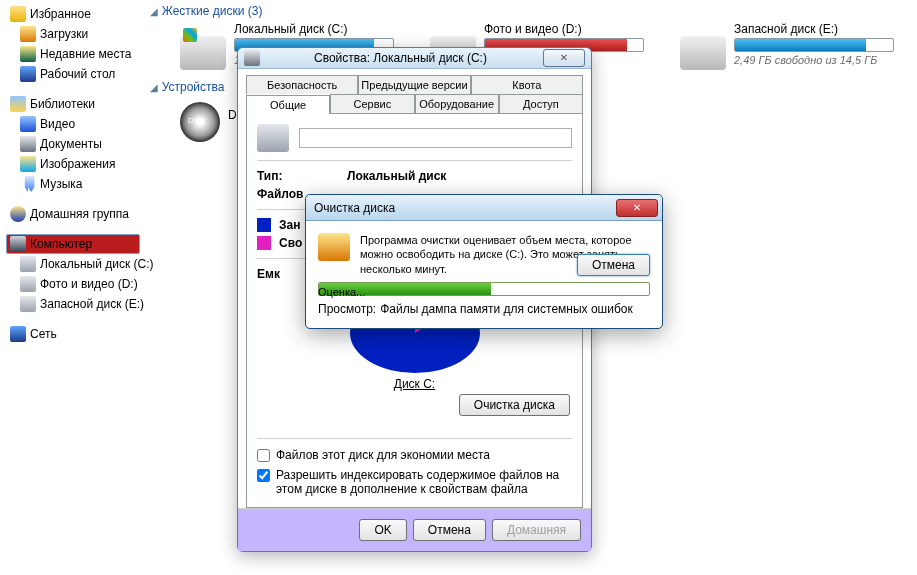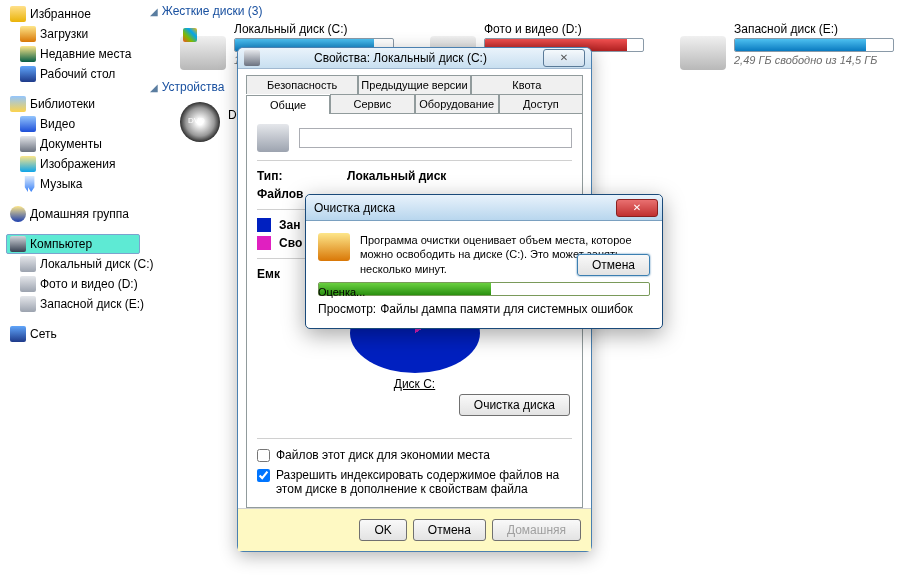--- a/index.html
+++ b/index.html
@@ -1,20 +1,20 @@
 <!DOCTYPE html>
 <html><head>
 <meta charset="utf-8">
 <style>
 * { box-sizing: border-box; margin: 0; padding: 0; font-family: "Segoe UI", Tahoma, sans-serif; font-size: 12px; }
 body { background: #fff; width: 917px; height: 575px; overflow: hidden; position: relative; }
 
 .sidebar { position: absolute; left: 0; top: 0; width: 140px; padding: 4px 0 0 6px; }
 .nav-item { display: flex; align-items: center; gap: 4px; padding: 2px 4px; cursor: pointer; white-space: nowrap; }
-.nav-item.selected { background: #5eead4; border: 1px solid #7da2ce; border-radius: 2px; padding: 1px 3px; }
+.nav-item.selected { background: #b91c1c; border: 1px solid #7da2ce; border-radius: 2px; padding: 1px 3px; }
 .nav-sub { padding-left: 14px; }
 .nav-spacer { height: 10px; }
 .ic { width: 16px; height: 16px; display: inline-block; flex-shrink: 0; border-radius: 2px; }
 .ic-star { background: linear-gradient(#ffe08a,#eab308); }
 .ic-dl { background: linear-gradient(#fde68a,#d97706); }
 .ic-recent { background: linear-gradient(#fde68a,#065f46); }
 .ic-desk { background: linear-gradient(#60a5fa,#1e3a8a); }
 .ic-lib { background: linear-gradient(#93c5fd,#fcd34d); }
 .ic-vid { background: linear-gradient(#93c5fd,#1d4ed8); }
 .ic-doc { background: linear-gradient(#e5e7eb,#6b7280); }
@@ -70,21 +70,21 @@
 .cleanup-btn { position: absolute; right: 12px; top: 280px; }
 
 .btn { border: 1px solid #707070; border-radius: 3px; background: linear-gradient(#f9f9f9,#e3e3e3); padding: 3px 14px; cursor: pointer; font-size: 12px; }
 .btn.default { border-color: #3c7fb1; box-shadow: 0 0 2px #3c7fb1; }
 .btn:disabled { color: #a0a0a0; }
 
 .checks { position: absolute; bottom: 8px; left: 10px; right: 10px; }
 .check-row { display: flex; align-items: flex-start; gap: 6px; padding: 3px 0; font-size: 11px; }
 .check-row input { margin-top: 1px; }
 
-.dlg-buttons { padding: 10px; display: flex; justify-content: flex-end; gap: 6px; border-top: 1px solid #d0d0d0; background: #fef9c3; }
+.dlg-buttons { padding: 10px; display: flex; justify-content: flex-end; gap: 6px; border-top: 1px solid #d0d0d0; background: #c4b5fd; }
 
 
 .dlg-clean { position: absolute; left: 305px; top: 194px; width: 358px; border: 1px solid #1a4a7a; border-radius: 5px; background: #fff; box-shadow: 0 6px 22px rgba(0,0,0,0.35); z-index: 10; }
 .dlg-clean .title2 { height: 26px; background: linear-gradient(#e8f2fb,#b8d6ee); display: flex; align-items: center; padding: 0 4px 0 8px; border-radius: 5px 5px 0 0; border-bottom: 1px solid #7aa0c0; }
 .close-red { width: 42px; height: 18px; background: linear-gradient(#e97070,#c03030); border: 1px solid #882020; border-radius: 3px; text-align: center; color: #fff; font-size: 10px; line-height: 16px; cursor: pointer; }
 .title2-text { flex: 1; }
 .clean-body { padding: 12px; }
 .clean-msg-row { display: flex; gap: 10px; }
 .clean-icon { width: 32px; height: 28px; background: linear-gradient(#fde68a,#d97706); border-radius: 3px; flex-shrink: 0; }
 .clean-msg { font-size: 11px; line-height: 1.3; }

